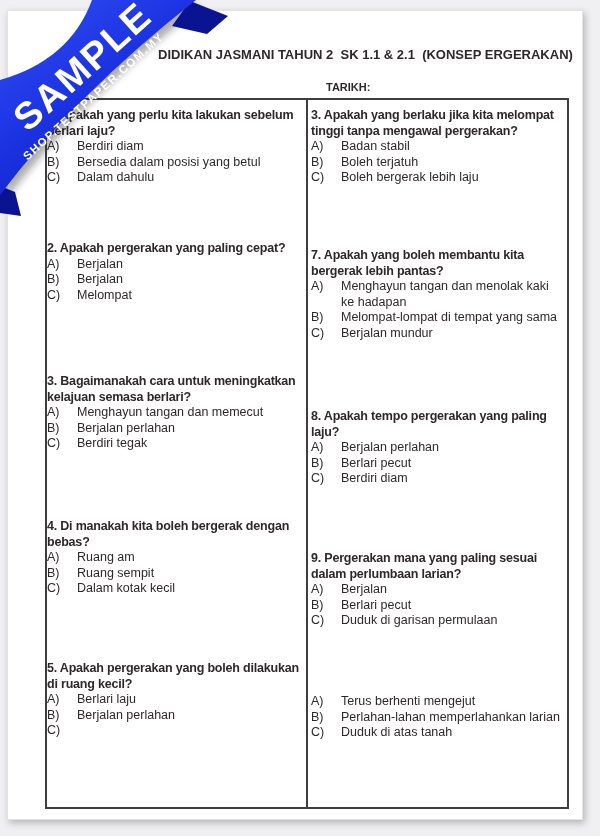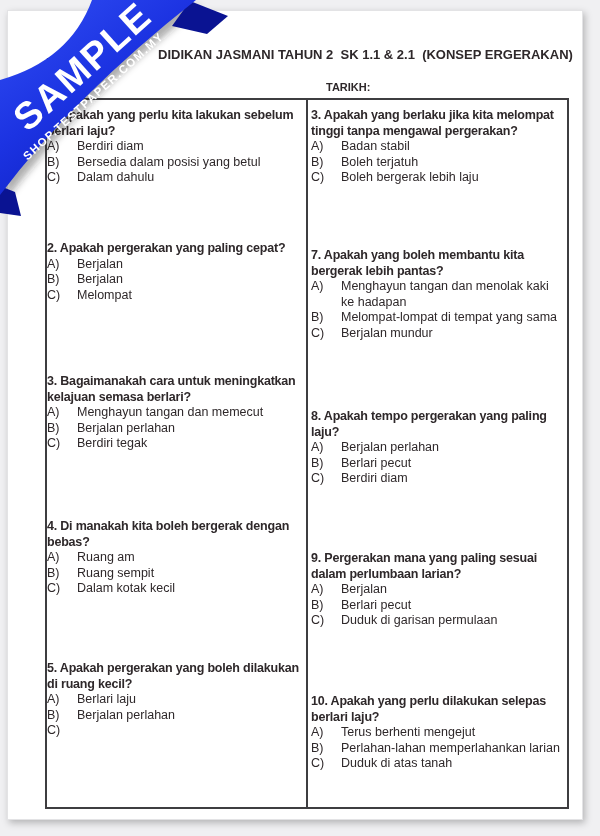--- a/index.html
+++ b/index.html
@@ -201,21 +201,20 @@
         <span class="lbl">B)</span>
         <span class="txt">Berlari pecut</span>
       </div>
       <div class="opt">
         <span class="lbl">C)</span>
         <span class="txt">Duduk di garisan permulaan</span>
       </div>
     </div>
 
     <div class="q" style="top:594px">
-      <div class="qt">10. Apakah yang perlu dilakukan selepas berlari laju?</div>
       <div class="opt">
         <span class="lbl">A)</span>
         <span class="txt">Terus berhenti mengejut</span>
       </div>
       <div class="opt">
         <span class="lbl">B)</span>
         <span class="txt">Perlahan-lahan memperlahankan larian</span>
       </div>
       <div class="opt">
         <span class="lbl">C)</span>

